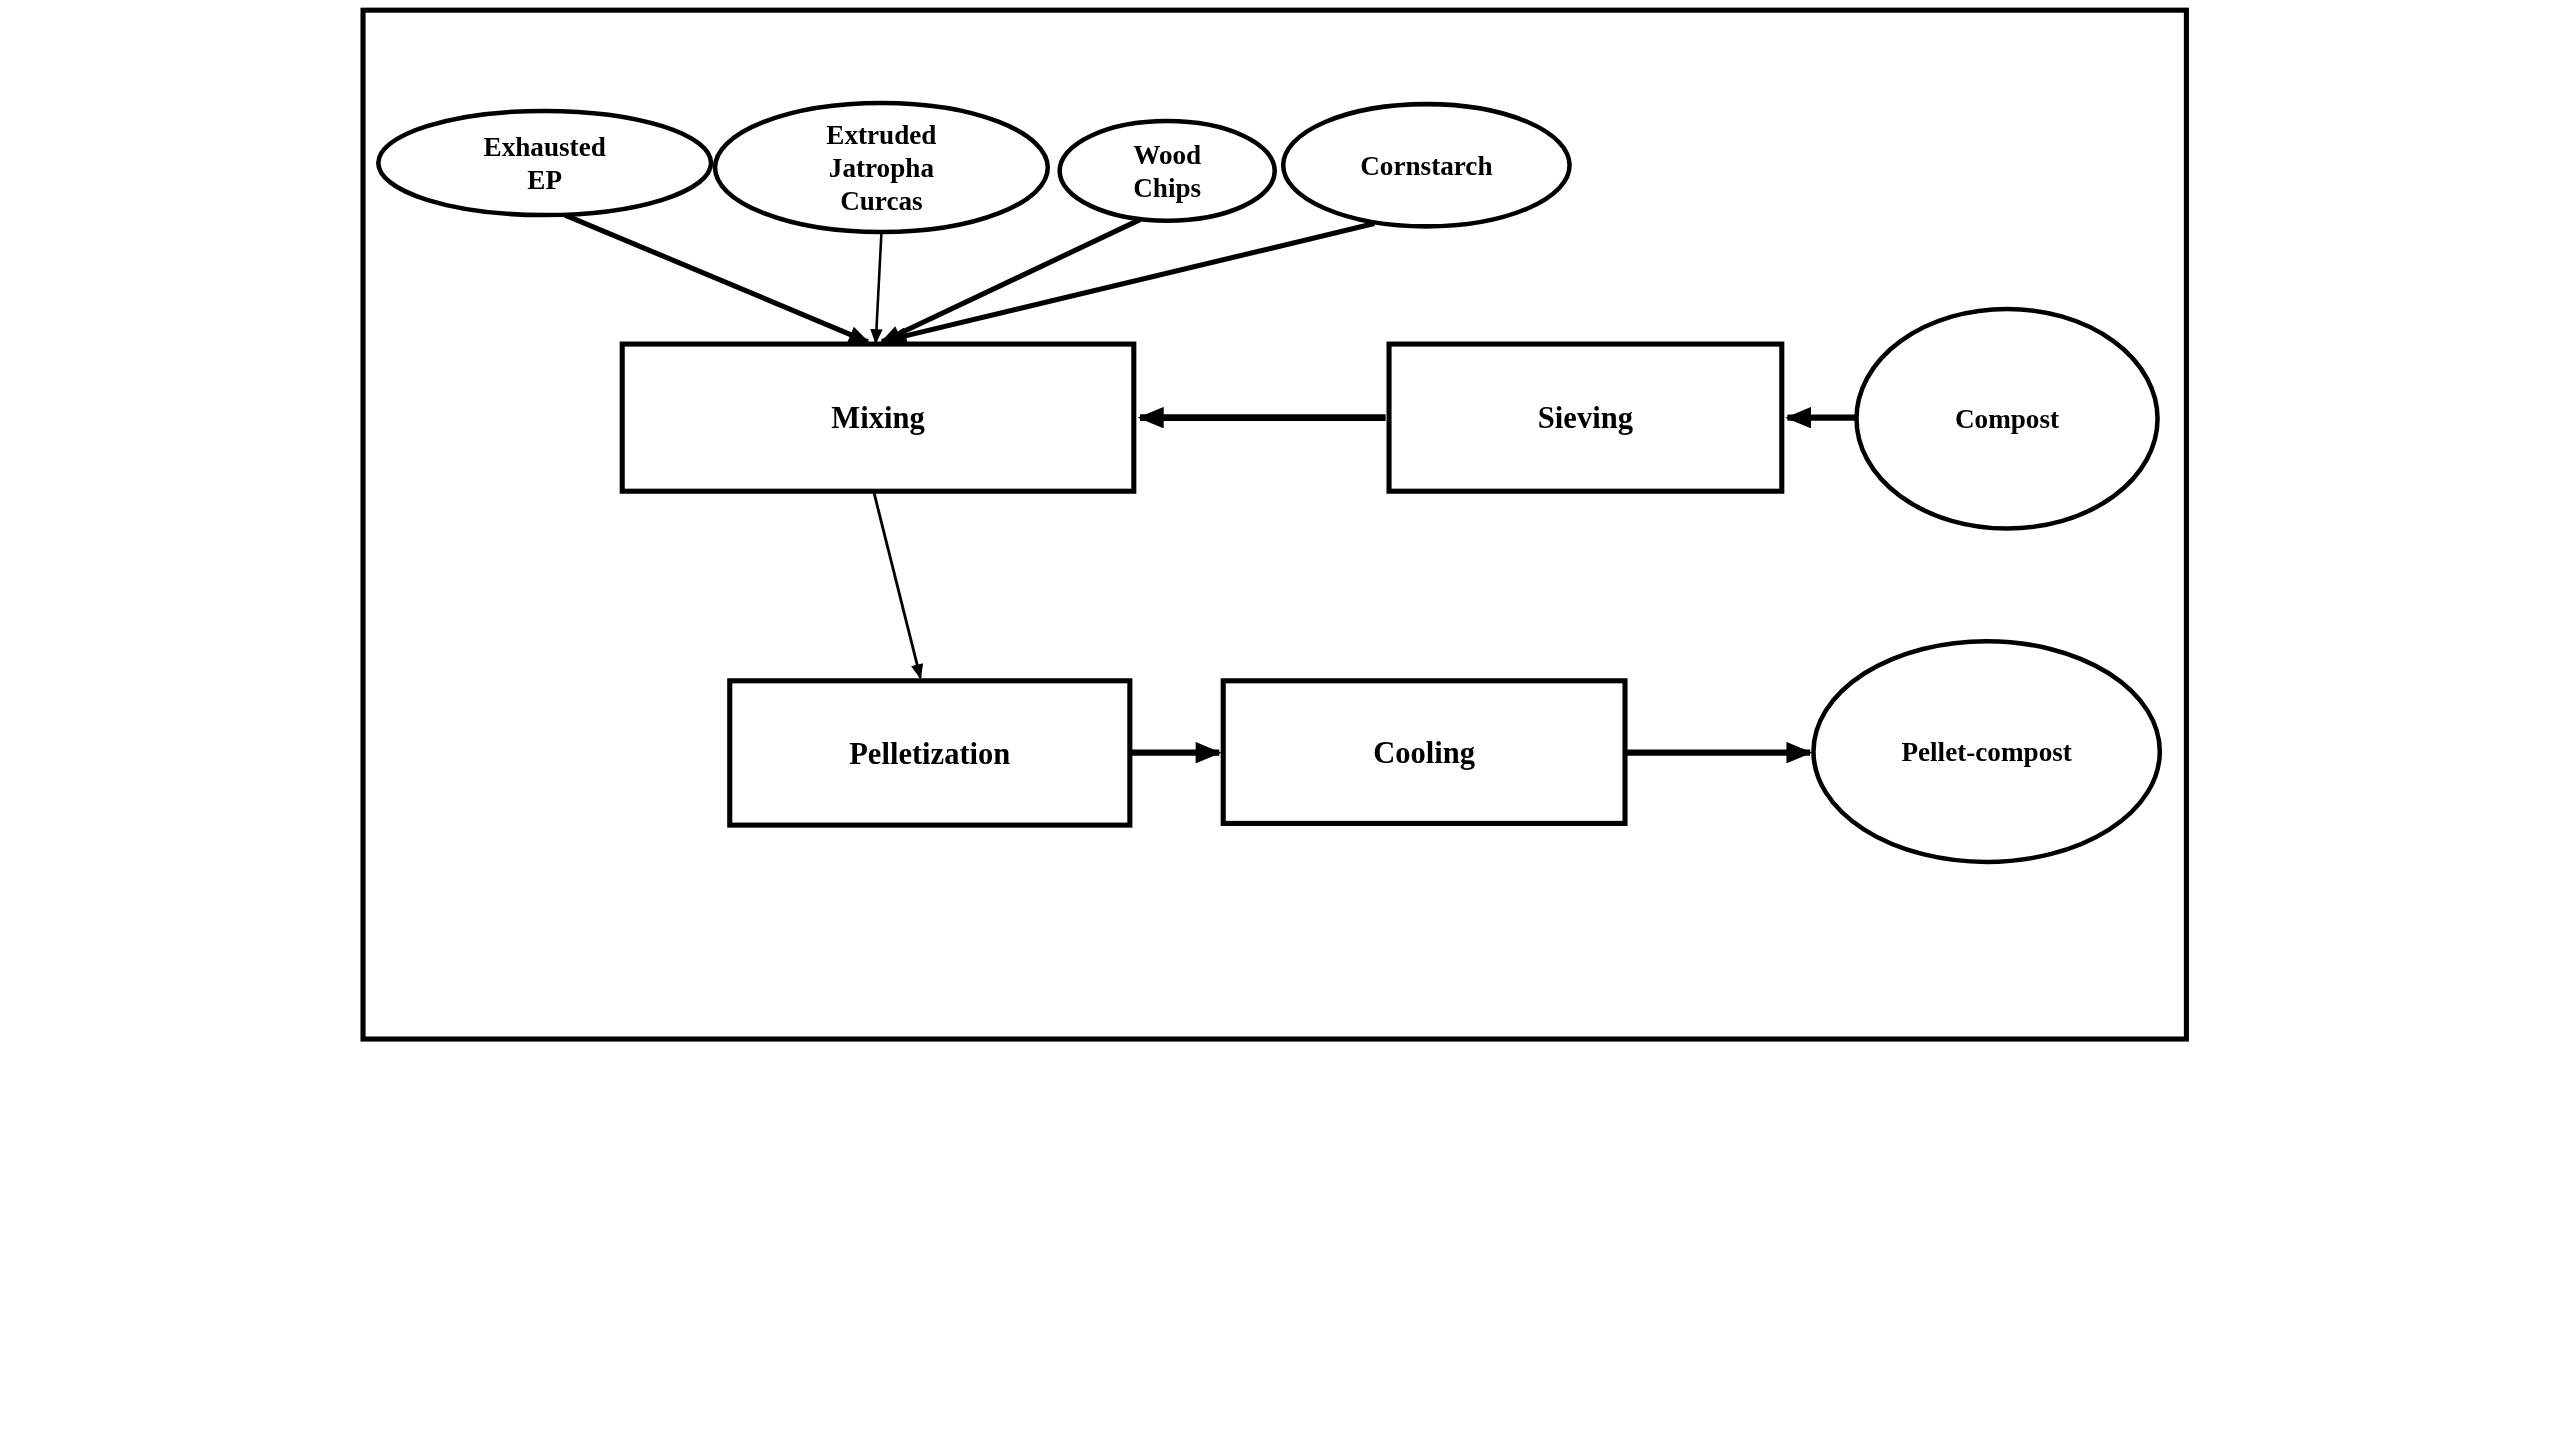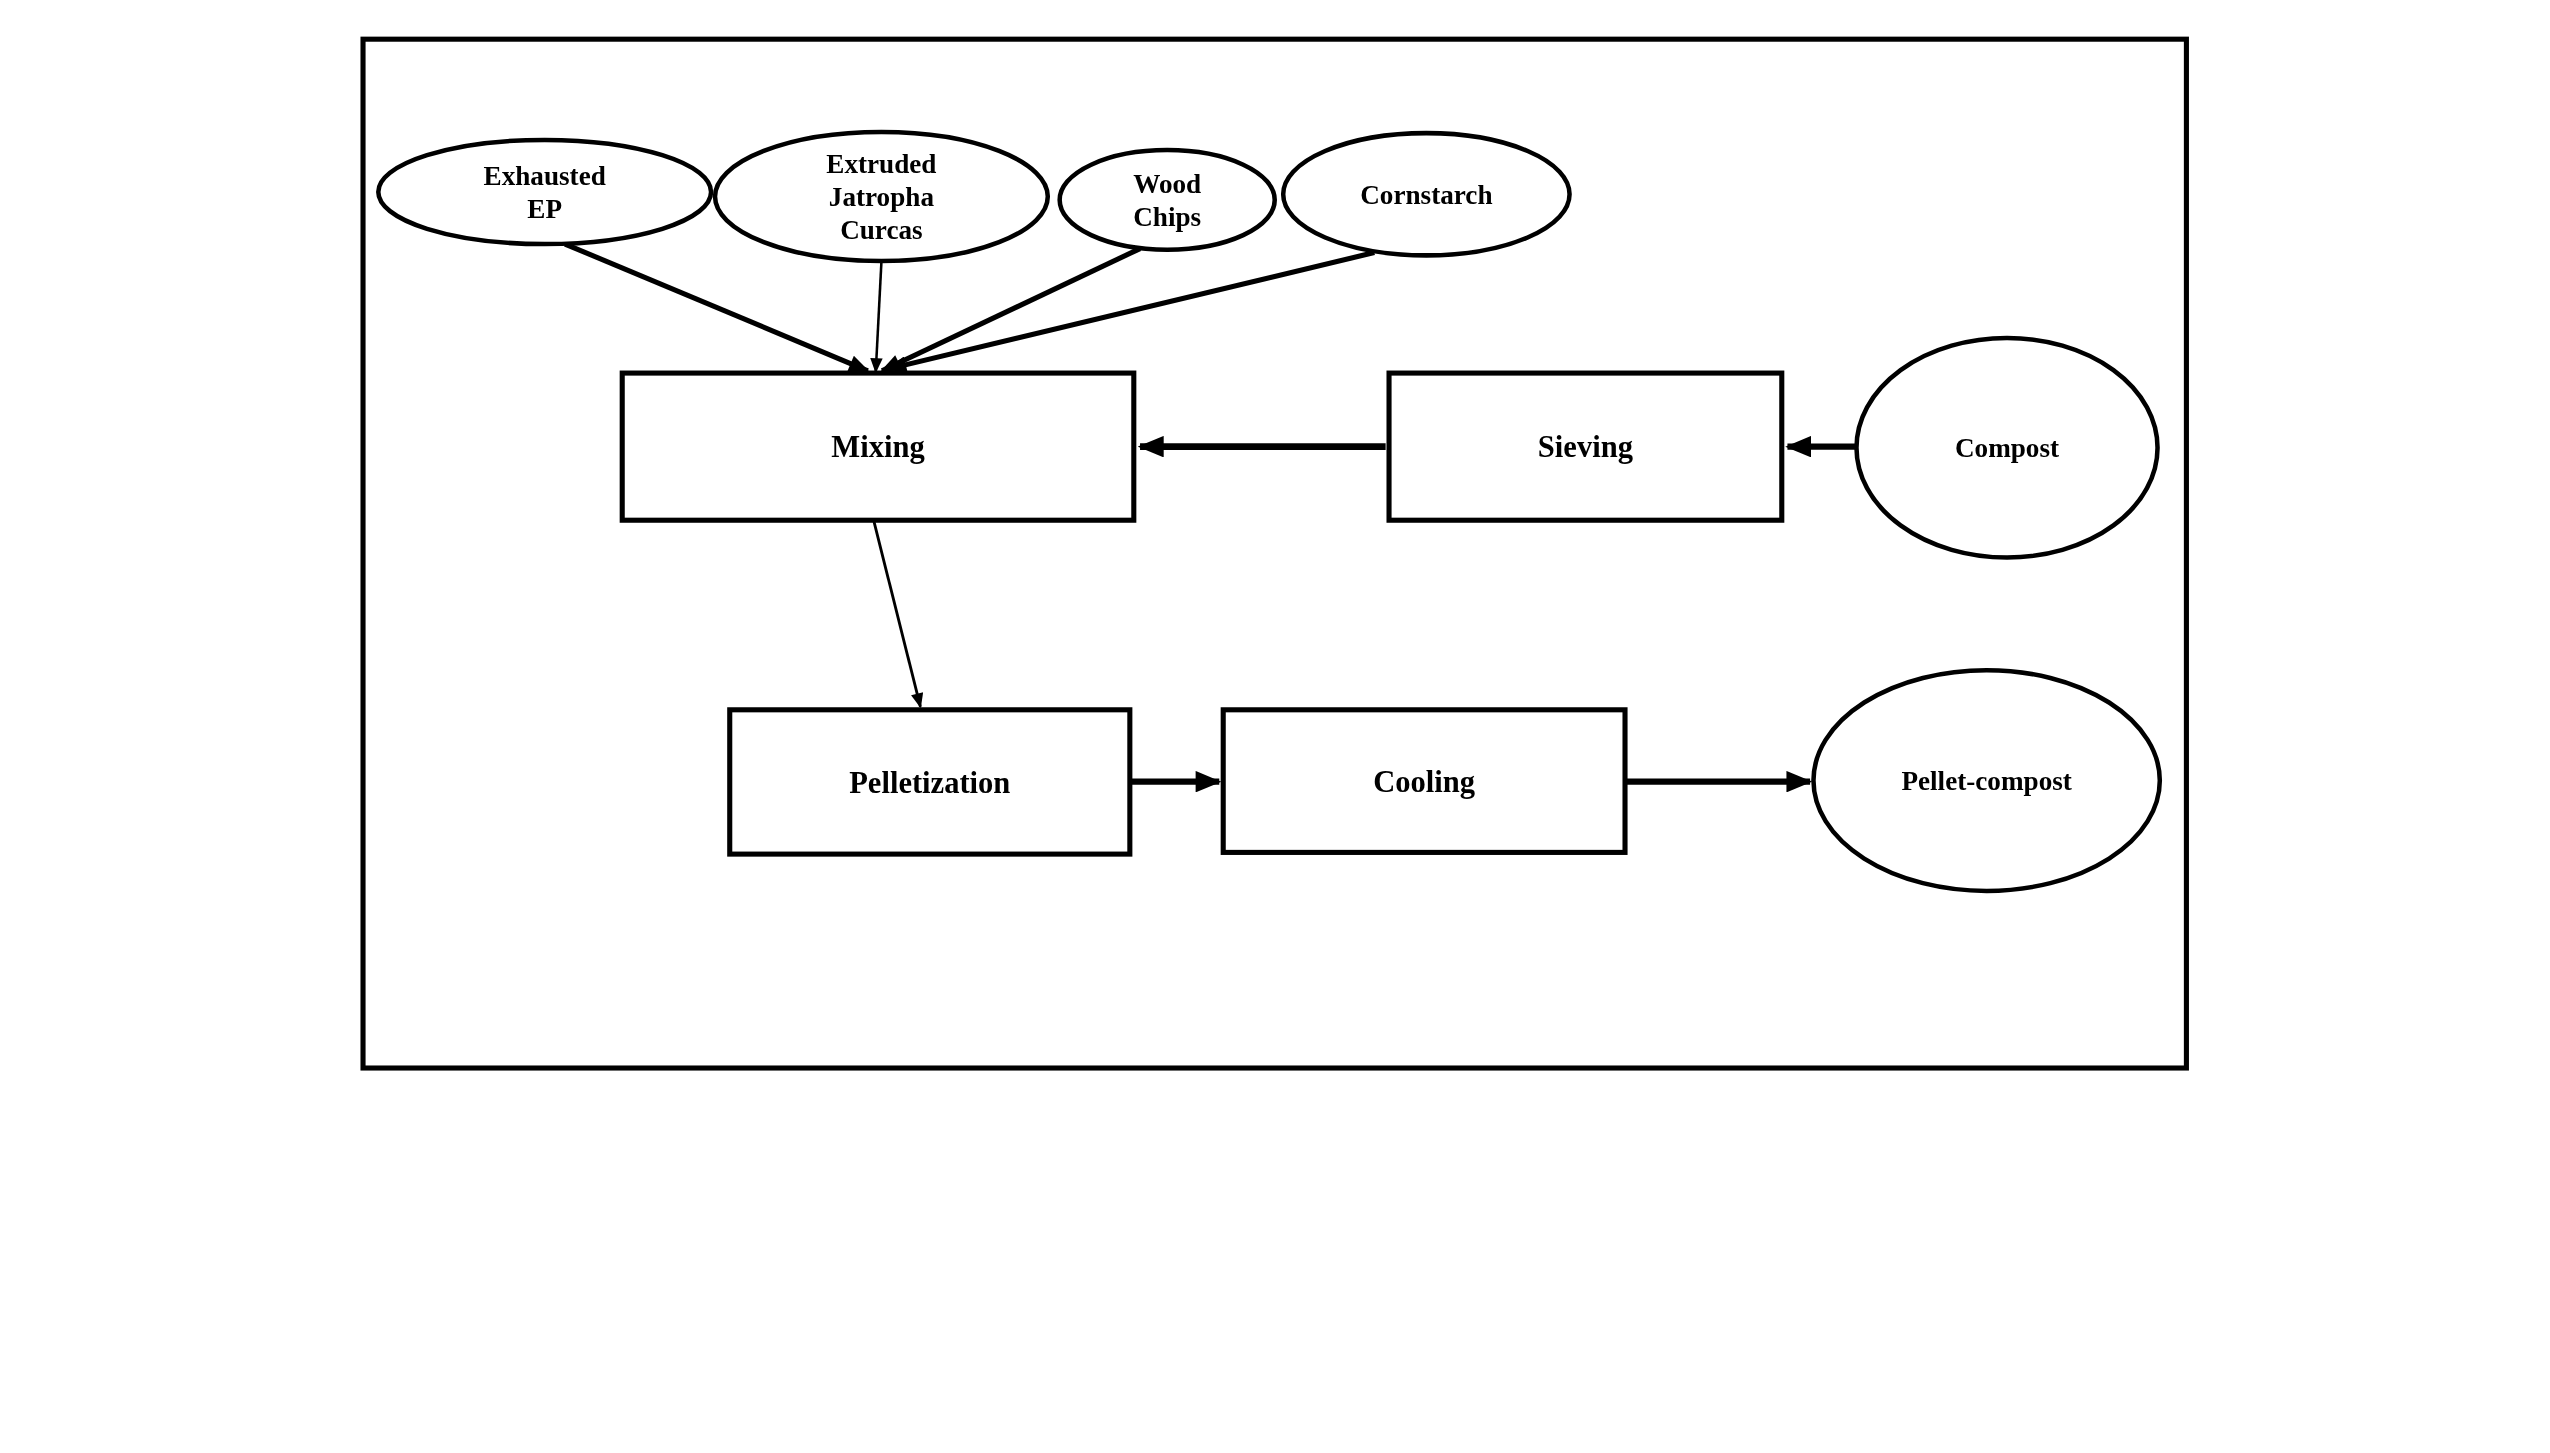--- a/index.html
+++ b/index.html
@@ -5,21 +5,20 @@
   html, body {
     margin: 0;
     padding: 0;
     background: #ffffff;
   }
   .stage {
     width: 2550px;
     height: 1056px;
     position: relative;
     background: #ffffff;
-    margin-top: 29px;
   }
   svg.flowchart {
     display: block;
     width: 100%;
     height: 100%;
   }
   text.node-label {
     font-family: "Liberation Serif", "DejaVu Serif", serif;
     font-weight: bold;
     fill: #000000;

